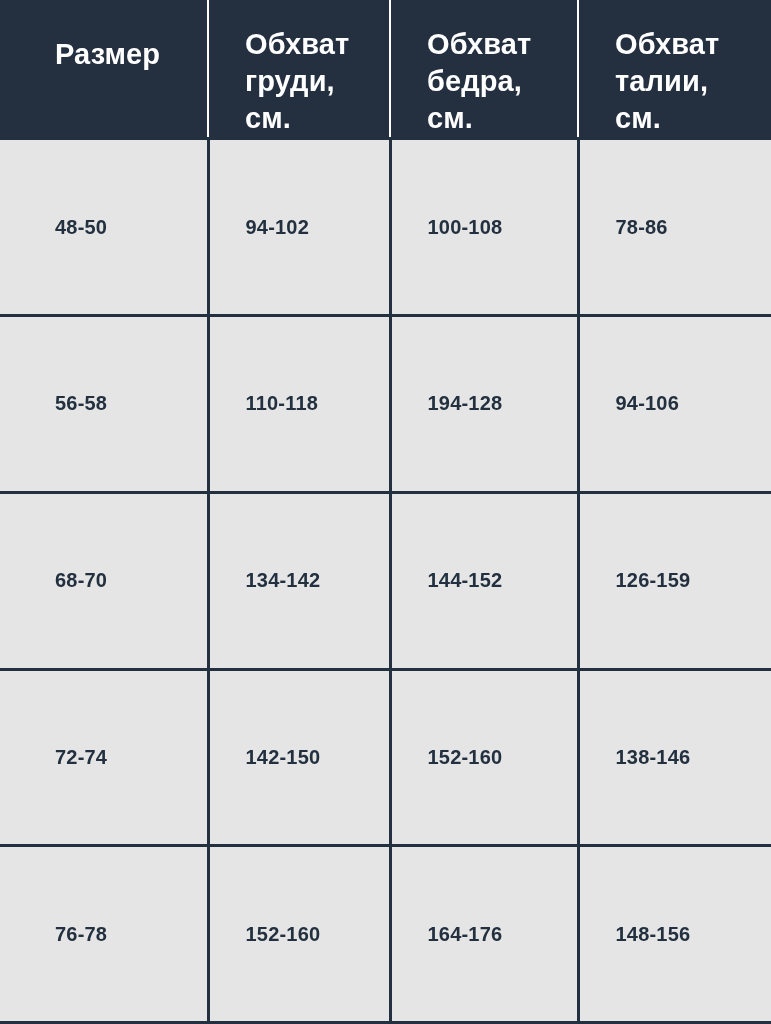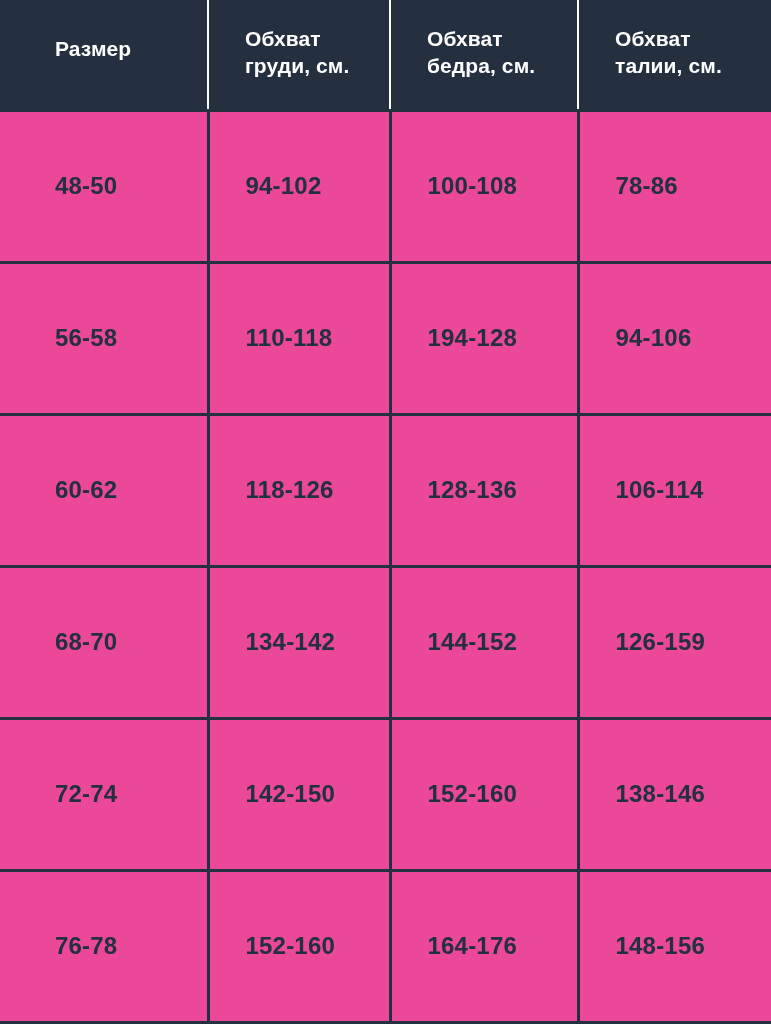--- a/index.html
+++ b/index.html
@@ -28,21 +28,21 @@
   .col-hip    { width: 188px; }
   .col-waist  { width: 193px; }
 
   
   .size-table thead tr {
     height: 110px;
   }
   .size-table thead th {
     background: #243040;
     color: #ffffff;
-    font-size: 21px;
+    font-size: 29px;
     font-weight: bold;
     line-height: 1.28;
     text-align: left;
     vertical-align: top;
     padding: 26px 10px 0 36px;
     box-sizing: border-box;
     border: 0;
     border-right: 2px solid #ffffff;
     white-space: pre-line;
     letter-spacing: 0.1px;
@@ -53,23 +53,23 @@
   }
   .size-table thead th:last-child {
     border-right: 0;
   }
 
   
   .size-table tbody tr {
     height: 114px;
   }
   .size-table tbody td {
-    background: #ec4899;
+    background: #e5e5e5;
     color: #22303F;
-    font-size: 24px;
+    font-size: 20px;
     font-weight: bold;
     text-align: left;
     vertical-align: middle;
     padding: 0 10px 0 36px;
     box-sizing: border-box;
     border-top: 3px solid #22303F;
     border-right: 3px solid #22303F;
     letter-spacing: 0.2px;
   }
   .size-table tbody td.cell-size {
@@ -111,26 +111,20 @@
       <td>100-108</td>
       <td>78-86</td>
     </tr>
     <tr>
       <td class="cell-size">56-58</td>
       <td>110-118</td>
       <td>194-128</td>
       <td>94-106</td>
     </tr>
     <tr>
-      <td class="cell-size">60-62</td>
-      <td>118-126</td>
-      <td>128-136</td>
-      <td>106-114</td>
-    </tr>
-    <tr>
       <td class="cell-size">68-70</td>
       <td>134-142</td>
       <td>144-152</td>
       <td>126-159</td>
     </tr>
     <tr>
       <td class="cell-size">72-74</td>
       <td>142-150</td>
       <td>152-160</td>
       <td>138-146</td>

